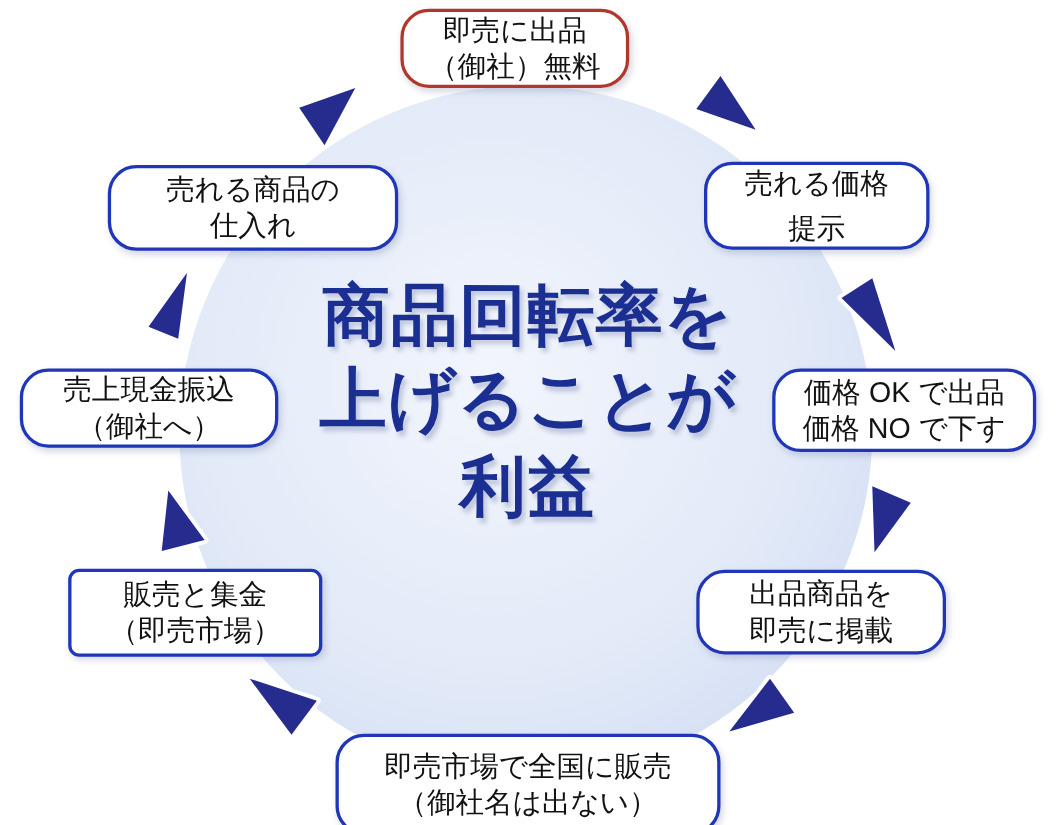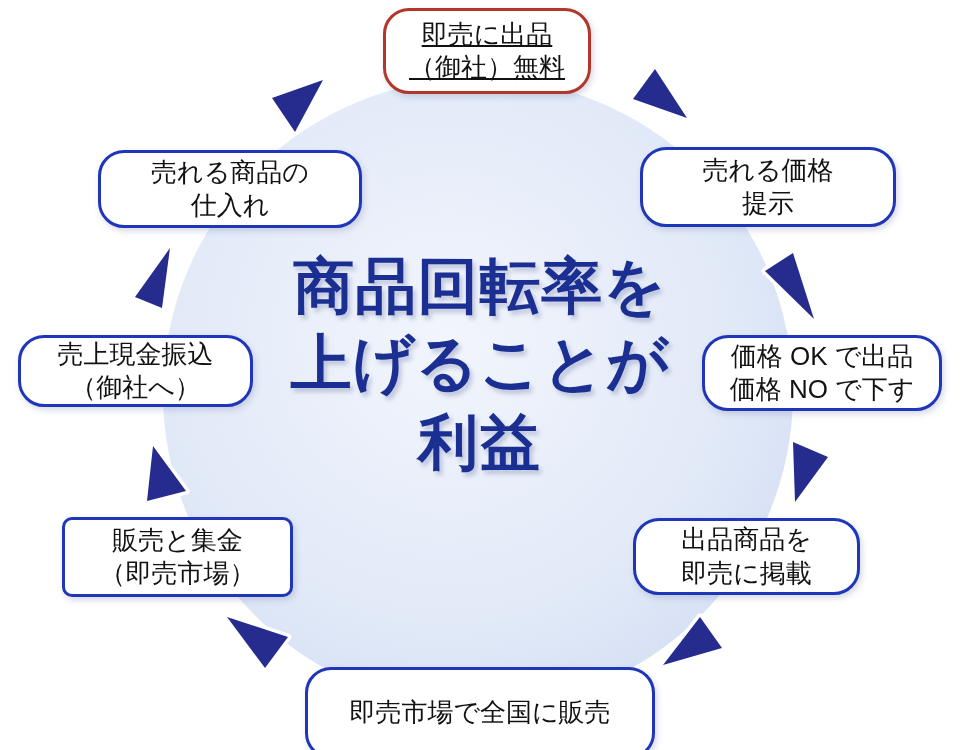--- a/index.html
+++ b/index.html
@@ -77,22 +77,22 @@
     line-height: 1.26;
     letter-spacing: 1px;
   }
   .center .l3 {
     font-size: 60px;
     line-height: 1.15;
     margin-top: 6px;
     letter-spacing: 2px;
   }
   
-  .n-top          { left: 383px; top: 8px;   width: 208px; height: 86px; text-decoration: underline; }
-  .n-top-right    { left: 640px; top: 147px; width: 256px; height: 80px; }
+  .n-top          { left: 364px; top: 8px;   width: 208px; height: 72px; }
+  .n-top-right    { left: 640px; top: 147px; width: 205px; height: 80px; justify-content: space-between; }
   .n-right        { left: 702px; top: 335px; width: 240px; height: 76px; }
   .n-bottom-right { left: 633px; top: 518px; width: 227px; height: 77px; }
   .n-bottom       { left: 305px; top: 667px; width: 350px; height: 92px; }
   .n-bottom-left  { left: 62px;  top: 517px; width: 231px; height: 80px; border-radius: 10px; }
   .n-left         { left: 18px;  top: 335px; width: 235px; height: 72px; }
   .n-top-left     { left: 98px;  top: 150px; width: 264px; height: 78px; }
 </style>
 </head>
 <body>
 
@@ -132,20 +132,21 @@
     <span>価格 NO で下す</span>
   </div>
 
   <div class="node n-bottom-right">
     <span>出品商品を</span>
     <span>即売に掲載</span>
   </div>
 
   <div class="node n-bottom">
     <span>即売市場で全国に販売</span>
+    <span>（御社名は出ない）</span>
   </div>
 
   <div class="node n-bottom-left">
     <span>販売と集金</span>
     <span>（即売市場）</span>
   </div>
 
   <div class="node n-left">
     <span>売上現金振込</span>
     <span>（御社へ）</span>

